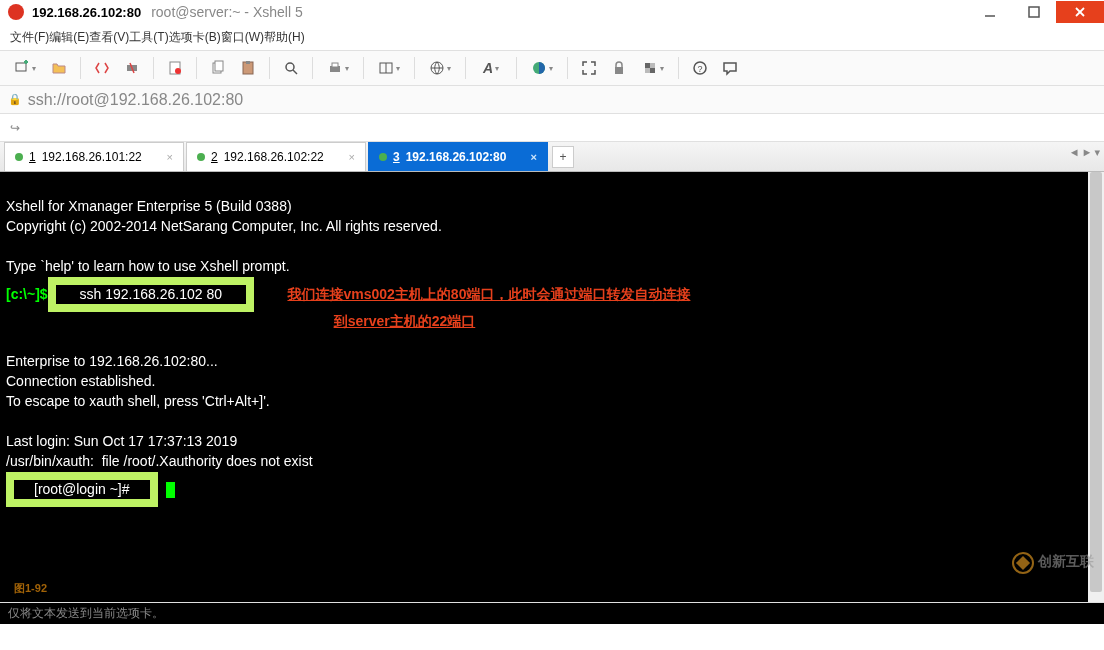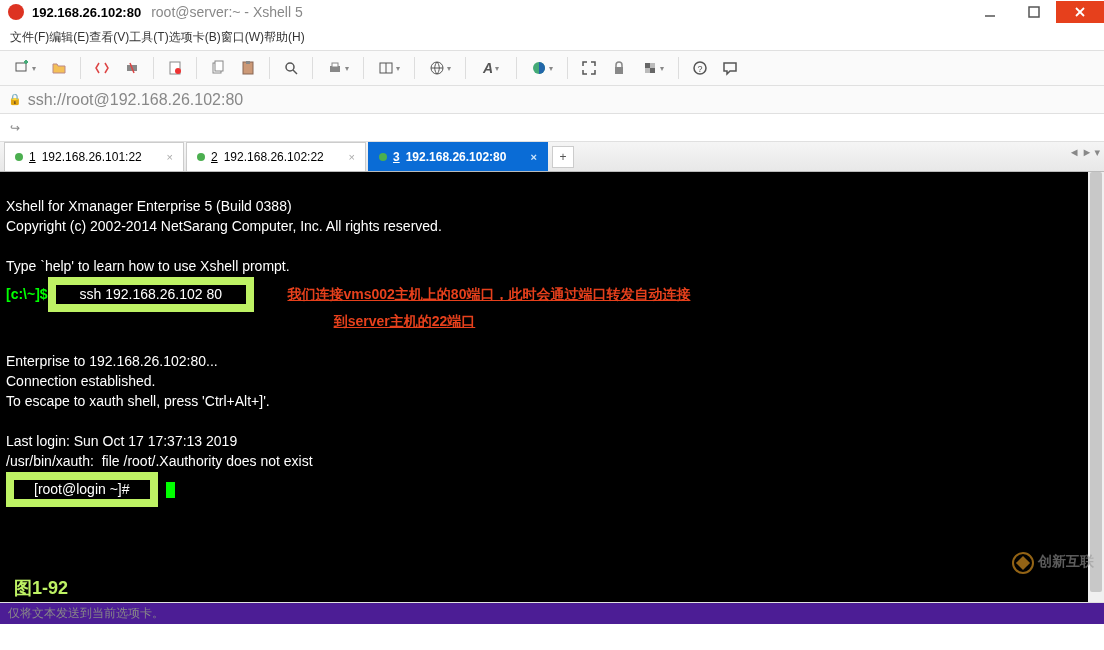--- a/index.html
+++ b/index.html
@@ -40,24 +40,24 @@
 .tab-nav { position: absolute; right: 4px; top: 4px; display: flex; gap: 2px; color: #888; font-size: 11px; }
 .tab-nav span { cursor: default; }
 
 .terminal { position: relative; background: #000; color: #fff; font-family: "Courier New", monospace; font-size: 14px; line-height: 19px; padding: 6px 6px; height: 430px; white-space: pre; overflow: hidden; }
 .terminal .scroll { position: absolute; right: 0; top: 0; bottom: 0; width: 16px; background: #f0f0f0; }
 .terminal .scroll .thumb { position: absolute; left: 2px; right: 2px; top: 0; height: 420px; background: #c8c8c8; border-radius: 2px; }
 
 .green { color: #0f0; font-weight: bold; }
 .red-annot { color: #e6401c; font-weight: bold; font-family: "Microsoft YaHei",sans-serif; text-decoration: underline; }
 .hl-box { border: 8px solid #bef264; padding: 0 20px; display: inline-block; }
-.fig-label { position: absolute; left: 14px; bottom: 4px; color: #bef264; font-weight: bold; font-family: "Microsoft YaHei",sans-serif; font-size: 18px; }
+.fig-label { position: absolute; left: 14px; bottom: 4px; color: #a16207; font-weight: bold; font-family: "Microsoft YaHei",sans-serif; font-size: 11px; }
 .cursor-block { display: inline-block; width: 9px; height: 16px; background: #0f0; vertical-align: middle; }
 
-.status-bar { height: 22px; display: flex; align-items: center; padding: 0 8px; color: #888; font-size: 12px; border-top: 1px solid #e0e0e0; background: #4c1d95; }
+.status-bar { height: 22px; display: flex; align-items: center; padding: 0 8px; color: #888; font-size: 12px; border-top: 1px solid #e0e0e0; background: #000000; }
 
 .watermark { position: absolute; right: 10px; bottom: 28px; color: #999; font-size: 14px; font-weight: bold; opacity: .6; display: flex; align-items: flex-start; gap: 4px; }
 .watermark .wm-icon { width: 22px; height: 22px; border: 2px solid #f5a623; border-radius: 50%; position: relative; }
 .watermark .wm-icon::after { content: ""; position: absolute; width: 10px; height: 10px; background: #f5a623; left: 4px; top: 4px; transform: rotate(45deg); }
 
 svg { width: 16px; height: 16px; }
 </style>
 </head>
 <body>
 

